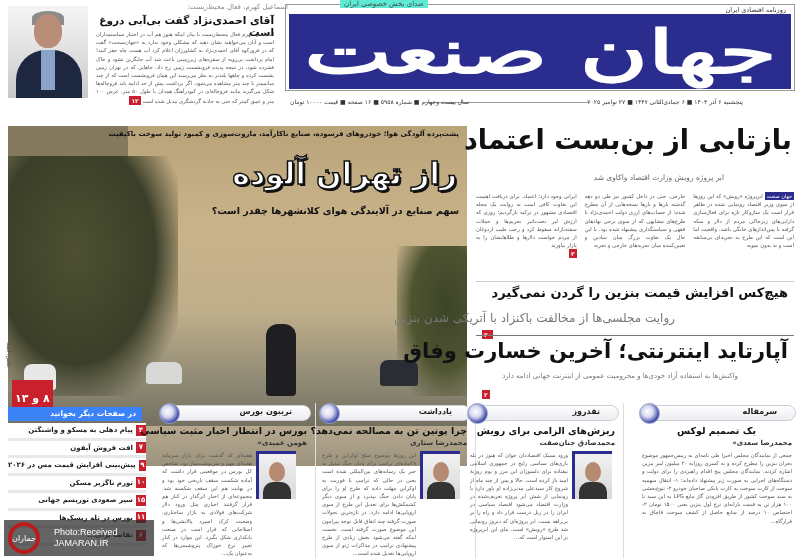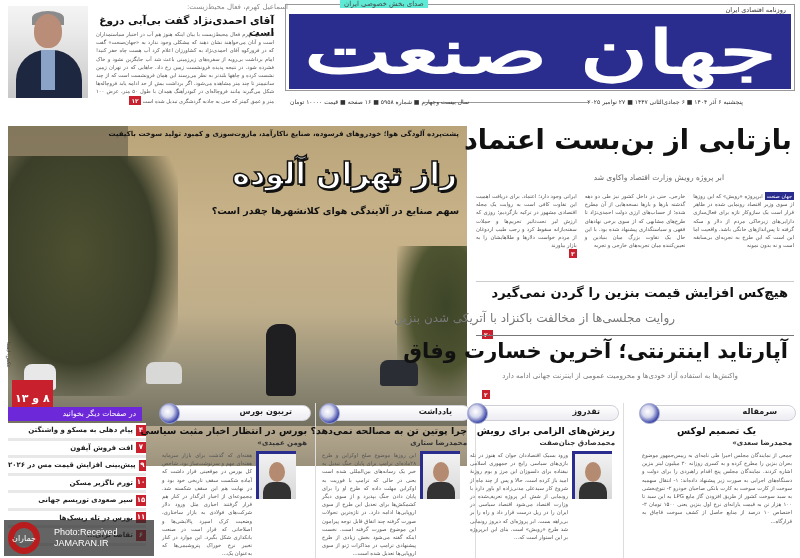--- a/index.html
+++ b/index.html
@@ -58,27 +58,27 @@
 .sec-hdr .lbl{position:absolute;right:18px;top:1px;font-size:8px;font-weight:bold;color:#222;direction:rtl;}
 .sec-hdr .logo{position:absolute;left:-2px;top:-3px;width:21px;height:21px;border-radius:50%;background:radial-gradient(circle at 40% 40%,#fff 0%,#d6d8ee 35%,#3f4aa8 70%);border:1px solid #9aa0cc;}
 .sec-title{position:absolute;top:22px;right:8px;font-size:9.5px;font-weight:bold;color:#111;direction:rtl;white-space:nowrap;}
 .sec-author{position:absolute;top:36px;right:8px;font-size:7px;font-weight:bold;color:#333;direction:rtl;}
 .sec-photo{position:absolute;top:48px;width:40px;height:48px;background:linear-gradient(180deg,#f1f1f1,#d8d8d8);border-top:3px solid #2a2d8e;border-left:3px solid #2a2d8e;}
 .sec-photo .f{position:absolute;left:10px;top:8px;width:16px;height:20px;border-radius:50%;background:#b48a70;}
 .sec-photo .s{position:absolute;left:4px;top:28px;width:28px;height:17px;border-radius:10px 10px 0 0;background:#333;}
 .sec-text{position:absolute;top:48px;font-size:5.3px;line-height:8.2px;direction:rtl;text-align:justify;color:#555;}
 
 .side{left:0;top:403px;width:152px;height:155px;}
-.side-hdr{position:absolute;left:8px;top:4px;width:134px;height:14px;background:#6d28d9;color:#fff;font-size:7.5px;font-weight:normal;direction:rtl;text-align:right;padding-right:6px;line-height:14px;}
+.side-hdr{position:absolute;left:8px;top:4px;width:134px;height:14px;background:#3b82f6;color:#fff;font-size:7.5px;font-weight:bold;direction:rtl;text-align:right;padding-right:6px;line-height:14px;}
 .side-list{position:absolute;left:8px;top:20px;width:138px;}
 .side-item{height:17.5px;display:flex;flex-direction:row-reverse;align-items:center;background:#fff;border-bottom:3px solid #e8e8e8;}
 .side-item .num{background:#c8202d;color:#fff;font-size:7px;font-weight:bold;width:10px;height:11px;text-align:center;line-height:11px;margin-left:3px;}
 .side-item .txt{font-size:7px;font-weight:bold;color:#222;direction:rtl;white-space:nowrap;}
 .watermark{left:4px;top:520px;width:150px;height:36px;background:rgba(40,40,40,.72);display:flex;align-items:center;}
-.watermark .circ{width:32px;height:32px;border-radius:50%;border:6px solid #b91c1c;margin-left:4px;display:flex;align-items:center;justify-content:center;color:#fff;font-size:8px;direction:rtl;}
+.watermark .circ{width:32px;height:32px;border-radius:50%;border:4px solid #b91c1c;margin-left:4px;display:flex;align-items:center;justify-content:center;color:#fff;font-size:8px;direction:rtl;}
 .watermark .t{color:#fff;font-size:9px;line-height:11px;margin-left:14px;font-family:"Liberation Sans",sans-serif;}
 </style>
 </head>
 <body>
 
 <div class="abs tl-photo">
   <div class="hair"></div>
     <div class="head"></div>
     <div class="body"></div>
     <div class="shirt"></div>

